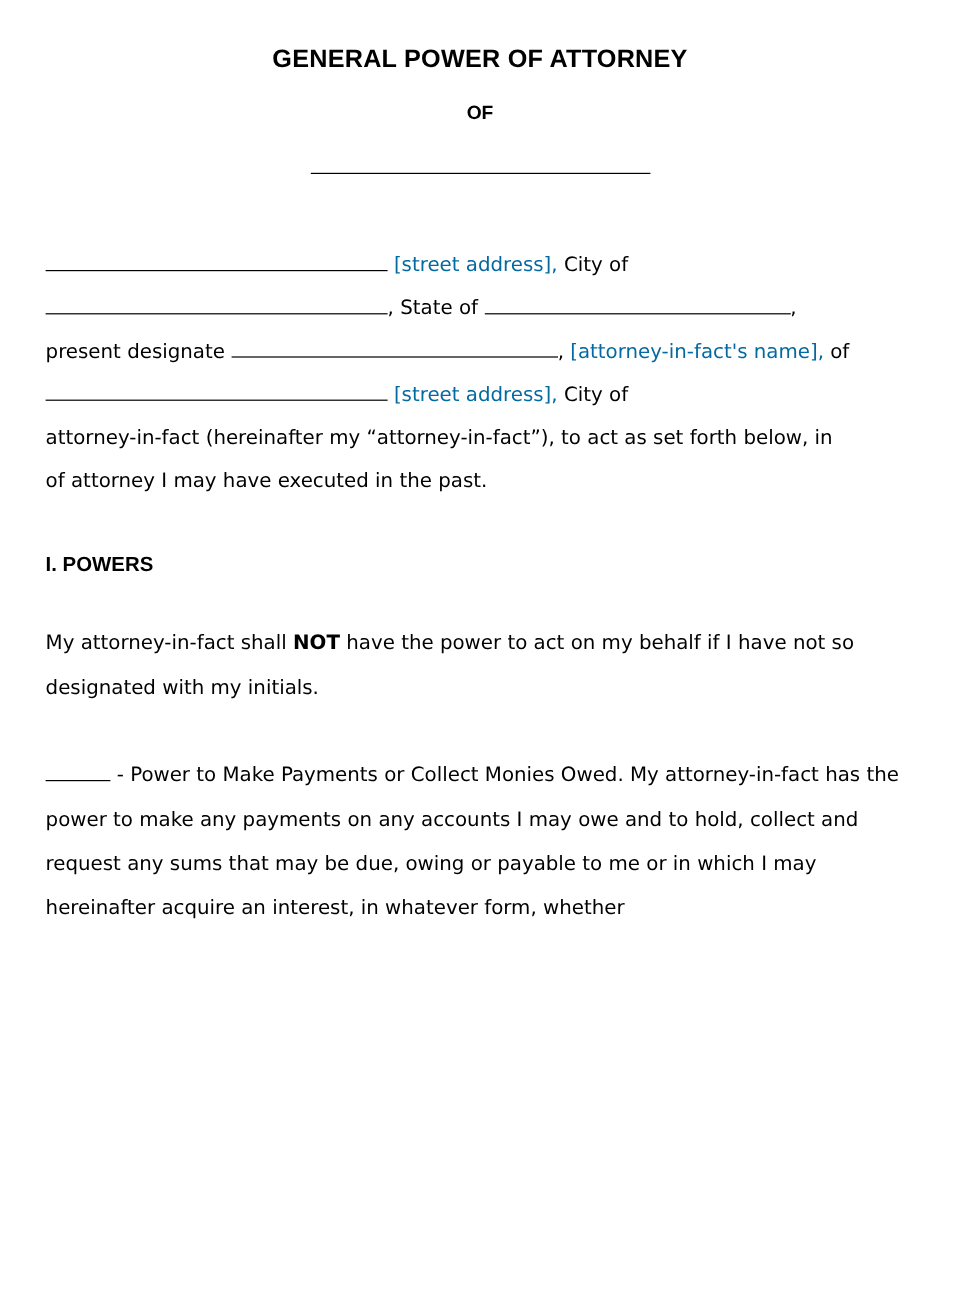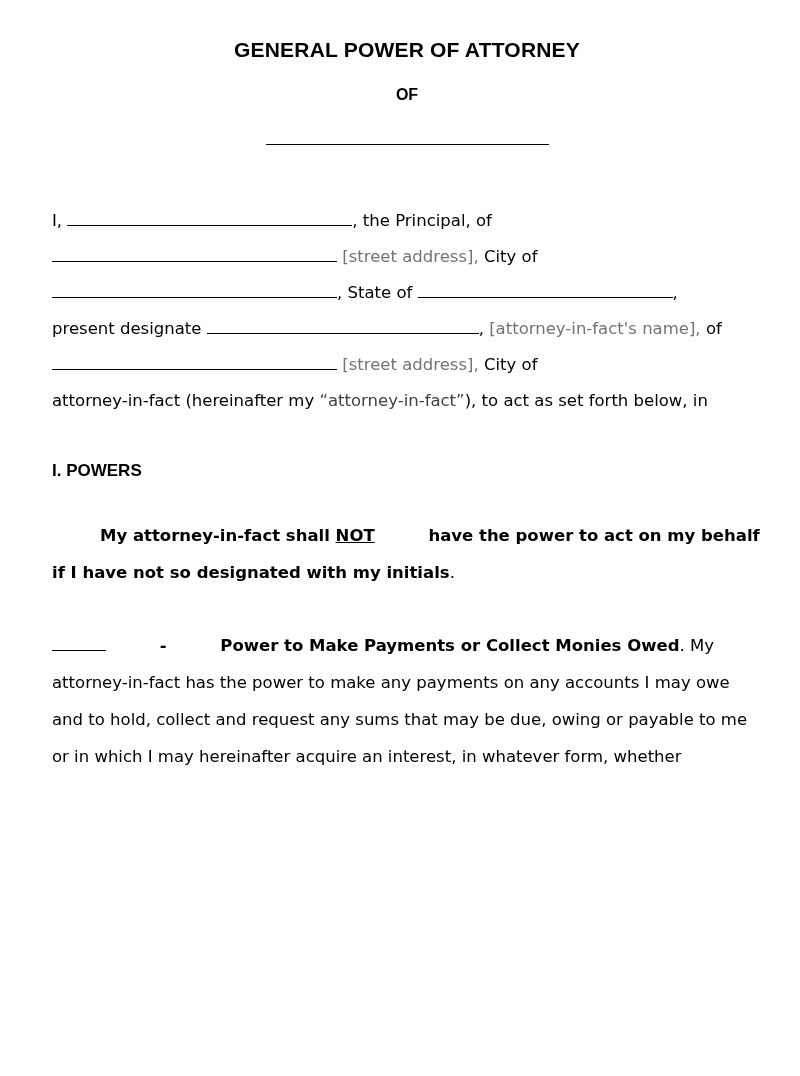--- a/index.html
+++ b/index.html
@@ -11,21 +11,21 @@
     width: 800px;
     height: 1076px;
     font-family: "DejaVu Sans", sans-serif;
     color: #000000;
     overflow: hidden;
   }
   .page {
     width: 800px;
     height: 854px;
     box-sizing: border-box;
-    padding: 28px 38px 0 52px;
+    padding: 28px 38px 0 38px;
     position: relative;
   }
   .title {
     text-align: center;
     font-family: "Liberation Sans", sans-serif;
     font-weight: bold;
     font-size: 21px;
     letter-spacing: 0.2px;
     margin-top: 10px;
   }
@@ -57,45 +57,43 @@
   .fill {
     display: inline-block;
     border-bottom: 1.4px solid #000;
     height: 0.82em;
     vertical-align: baseline;
   }
   .f-285 { width: 285px; }
   .f-272 { width: 272px; }
   .f-255 { width: 255px; }
   .red {
-    color: #737373;
+    color: #0369a1;
   }
   .blue {
-    color: #404040;
+    color: #000000;
   }
   .section-head {
     font-family: "Liberation Sans", sans-serif;
     font-weight: bold;
     font-size: 17px;
     margin-top: 42px;
   }
   .para {
     margin-top: 38px;
     font-size: 16.5px;
     line-height: 37px;
   }
   .para.tight {
     margin-top: 36px;
   }
   .bold {
-    font-weight: bold;
-    margin-left: 48px;
+    font-weight: normal;
   }
   .under {
-    text-decoration: underline;
     font-weight: bold;
   }
   .blank-inline {
     display: inline-block;
     border-bottom: 1.4px solid #000;
     width: 54px;
     height: 0.82em;
   }
 </style>
 </head>
@@ -106,23 +104,20 @@
   <div class="title">GENERAL POWER OF ATTORNEY</div>
 
   <div class="title-of">OF</div>
 
   <div class="title-rule-wrap">
     <span class="title-rule"></span>
   </div>
 
   <div class="body-block">
 
-    <p>
-      <span>I, </span><span class="fill f-285"></span><span>, the Principal, of</span>
-    </p>
 
     <p>
       <span class="fill f-285"></span>
       <span class="red">[street address],</span>
       <span>City of</span>
     </p>
 
     <p>
       <span class="fill f-285"></span><span>, State of</span>
       <span class="fill f-255"></span><span>,</span>
@@ -139,20 +134,21 @@
       <span class="red">[street address],</span>
       <span>City of</span>
     </p>
 
 
     <p>
       <span>attorney-in-fact (hereinafter my </span><span class="blue">“attorney-in-fact”</span><span>), to act as set forth below, in</span>
     </p>
 
 
+    <p>of attorney I may have executed in the past.</p>
 
   </div>
 
   <div class="section-head">I. POWERS</div>
 
 
   <div class="para tight">
     <span class="bold">My attorney-in-fact shall </span><span class="under">NOT</span><span class="bold"> have the power to act on my behalf if I have not so designated with my initials</span><span>.</span>
   </div>
 

